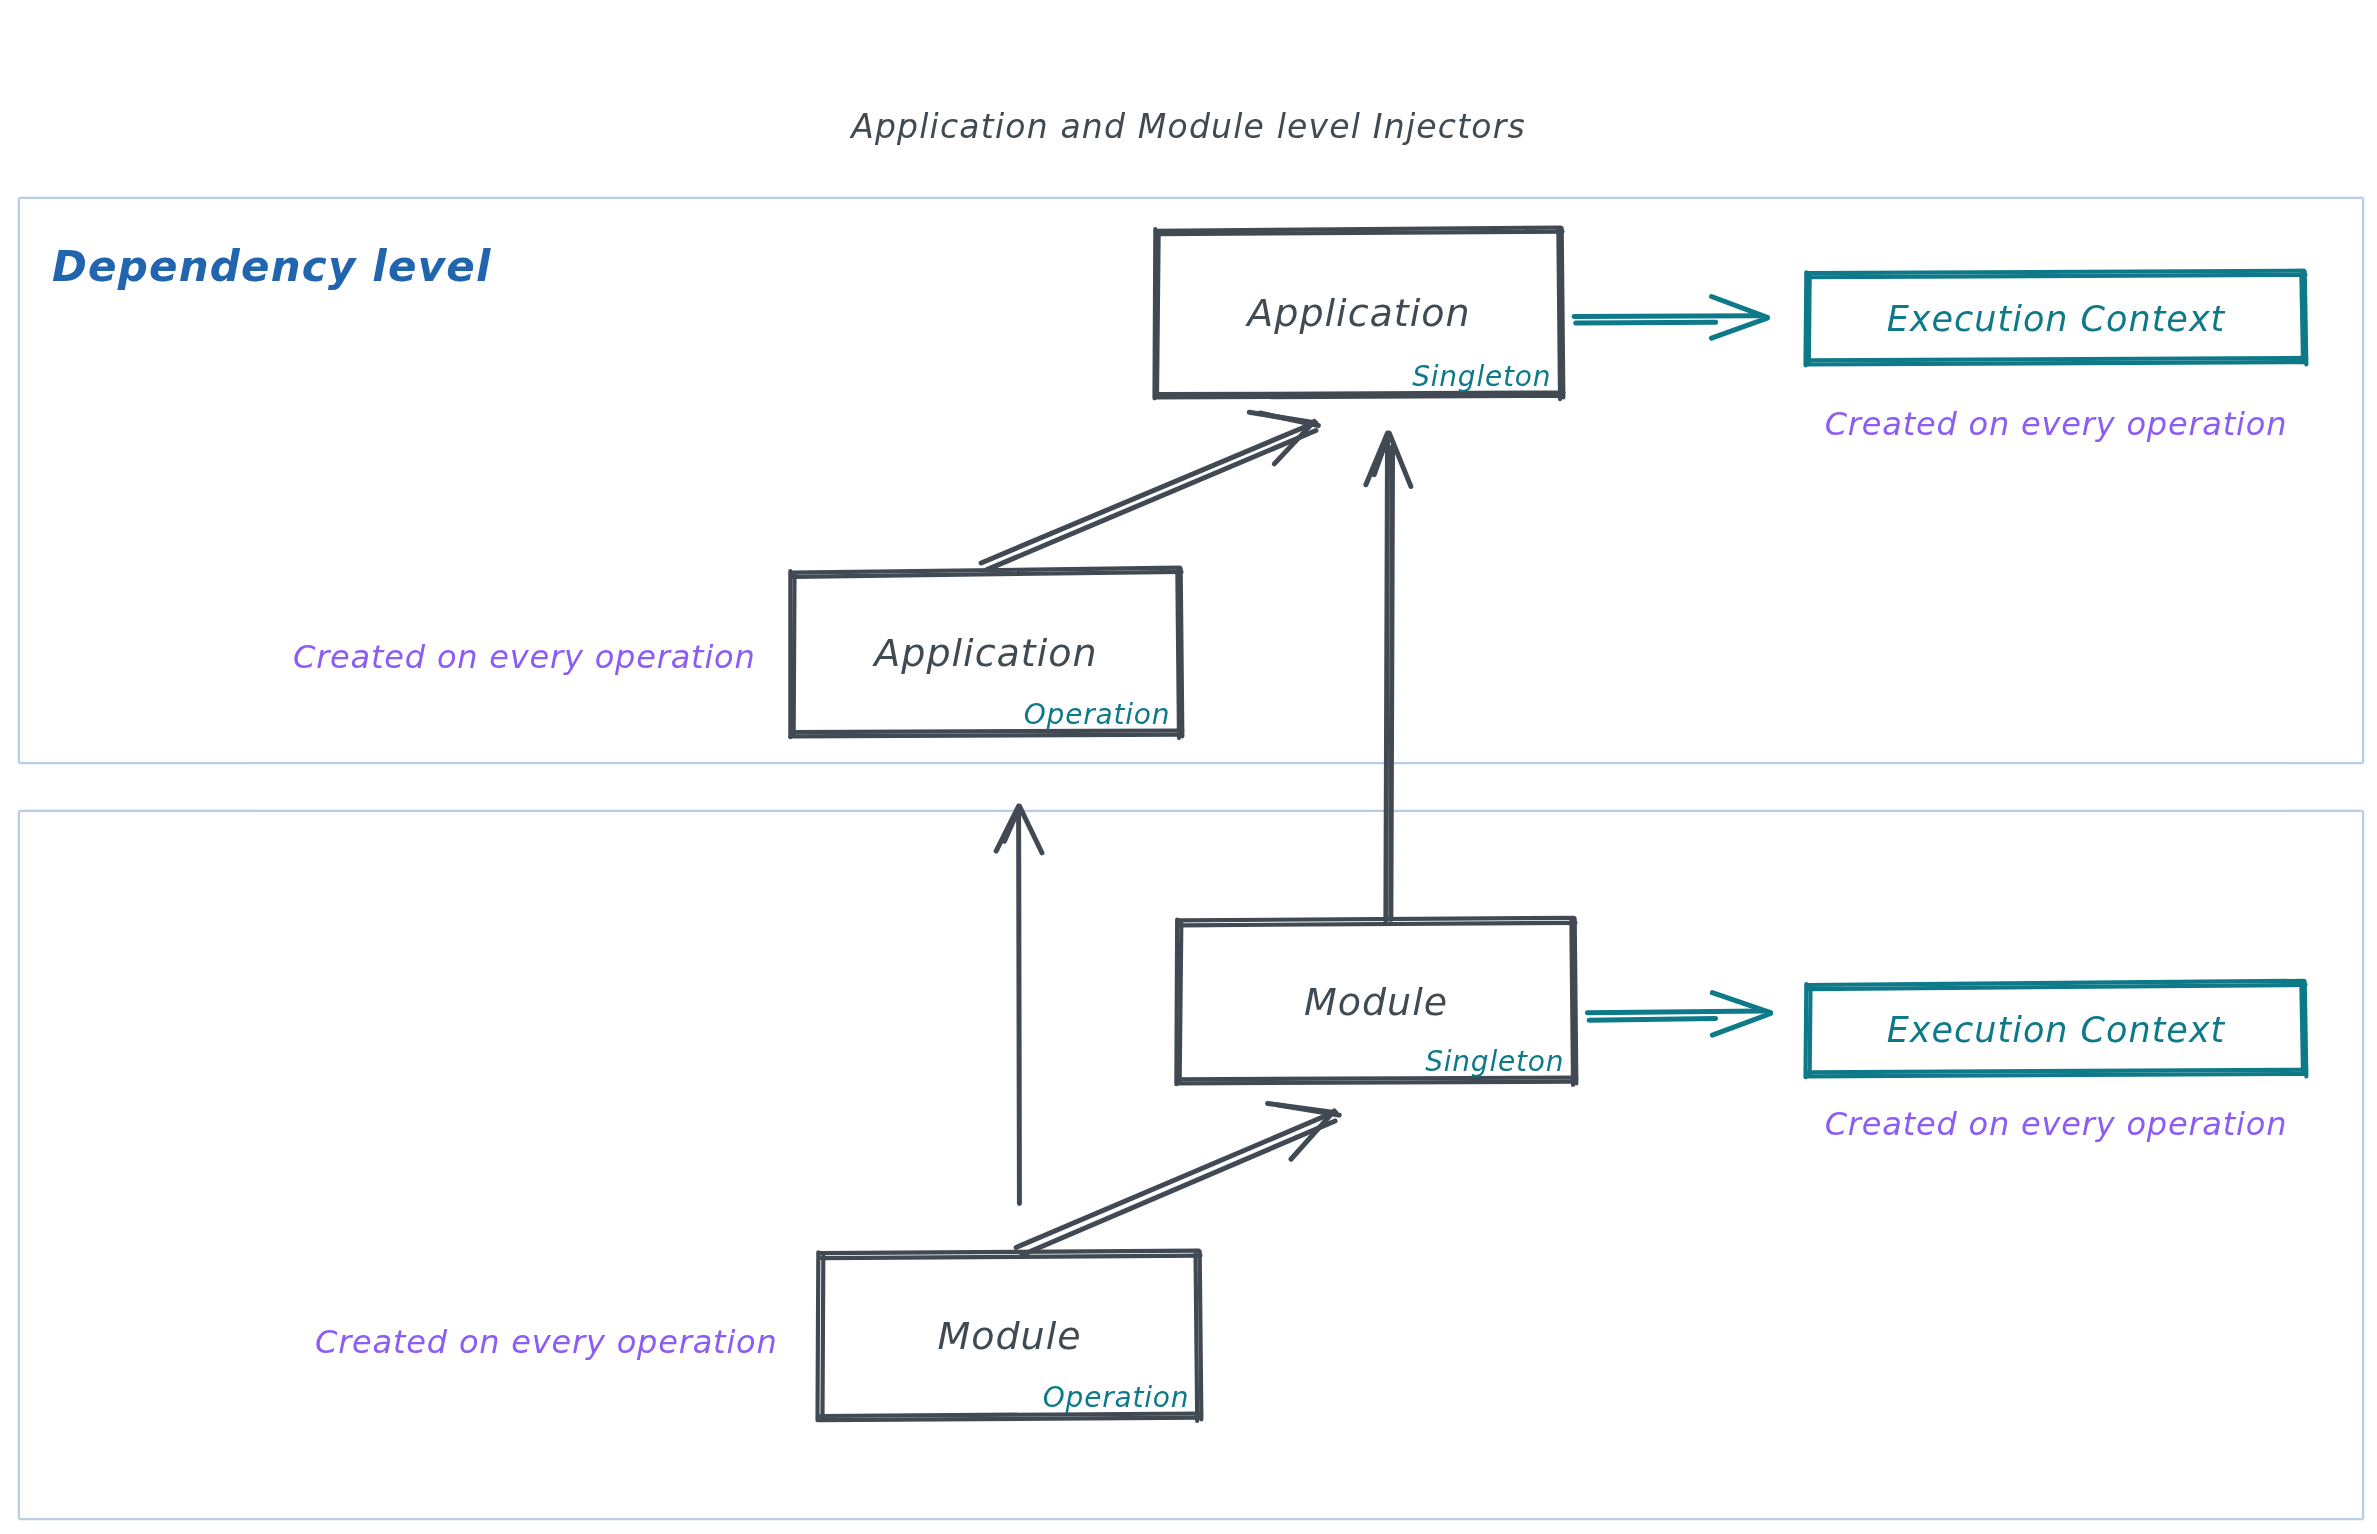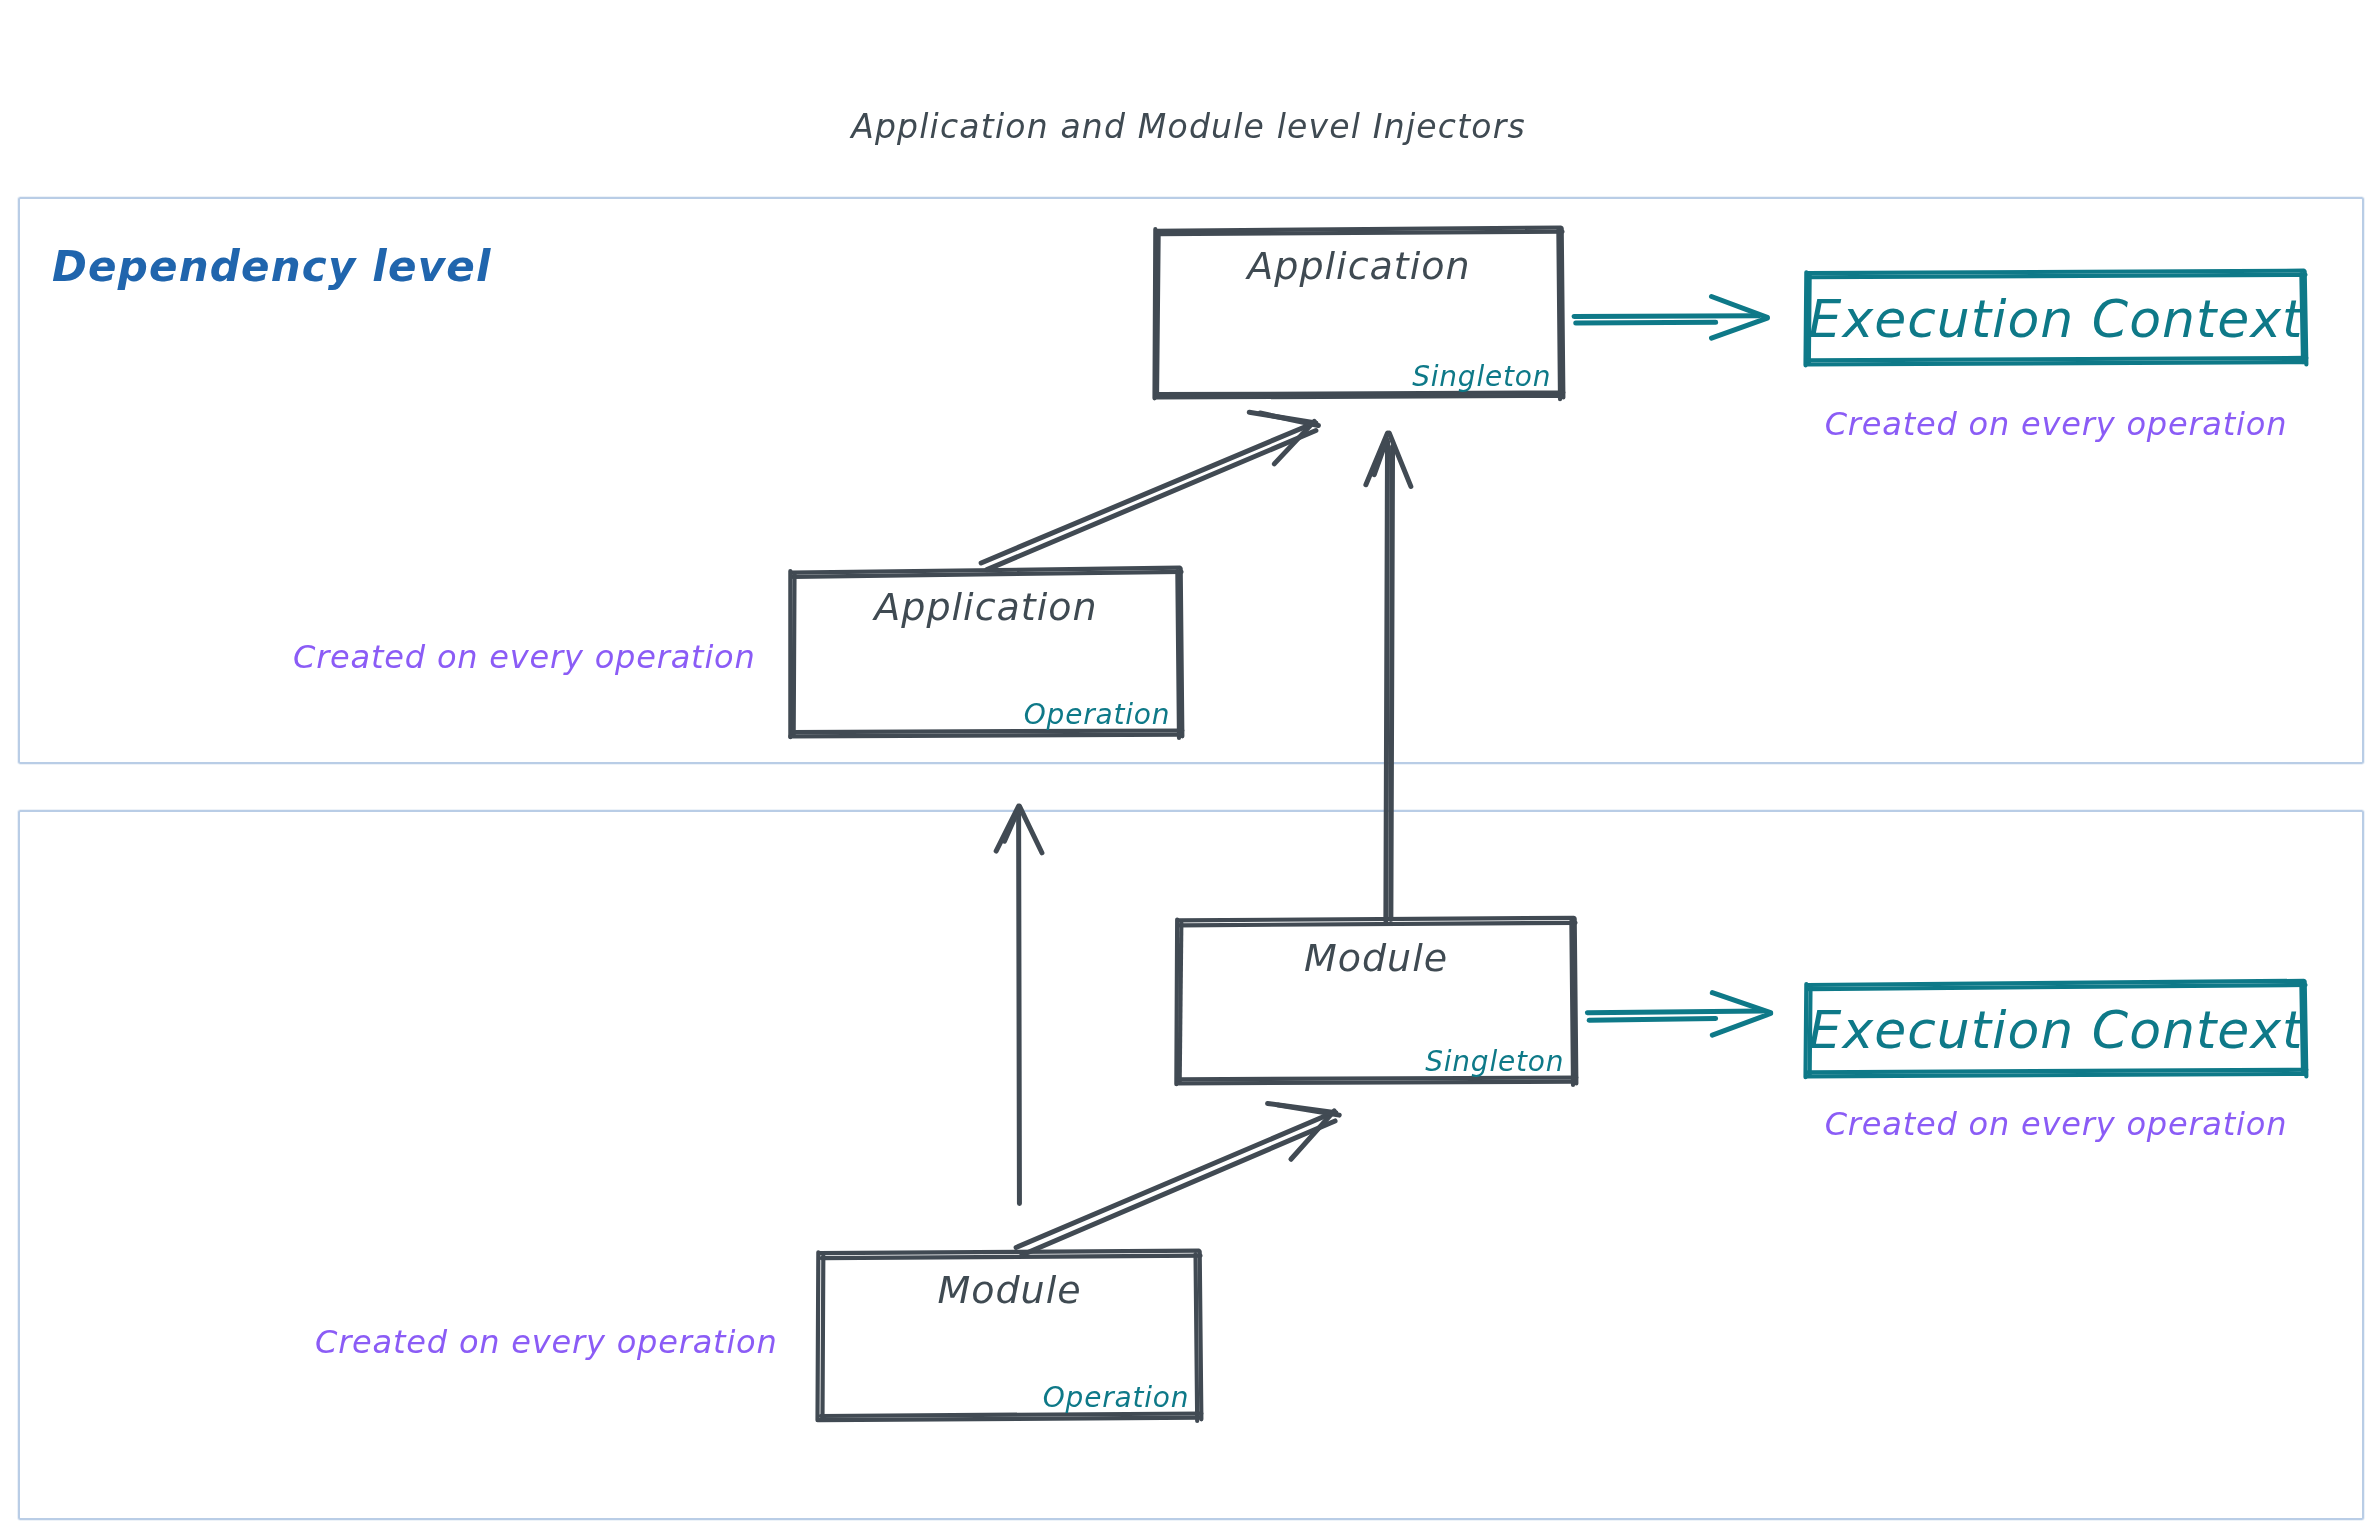--- a/index.html
+++ b/index.html
@@ -41,42 +41,42 @@
   }
 
   
   .node{
     position:absolute;
     box-sizing:border-box;
     background:#fff;
   }
   .node .sk{position:absolute;left:-8.3px;top:-8.3px;width:calc(100% + 16.7px);height:calc(100% + 16.7px);overflow:visible;}
   .node .body{
-    position:absolute;left:0;top:16px;width:100%;height:100%;
-    display:flex;flex-direction:column;align-items:center;justify-content:flex-start;
+    position:absolute;left:0;top:0;width:100%;height:100%;
+    display:flex;flex-direction:column;align-items:center;justify-content:center;
   }
   .node .main-label{
     font-size:38px;color:#3f4a52;font-style:italic;letter-spacing:1px;
     white-space:nowrap;
   }
   .node .scope-label{
     position:absolute;right:11.7px;bottom:5px;
     font-size:28px;color:#0e7988;font-style:italic;letter-spacing:0.8px;
     white-space:nowrap;
   }
 
   
   .ctx{position:absolute;box-sizing:border-box;background:#fff;}
   .ctx .sk{position:absolute;left:-8.3px;top:-8.3px;width:calc(100% + 16.7px);height:calc(100% + 16.7px);overflow:visible;}
   .ctx .body{
     position:absolute;left:0;top:0;width:100%;height:100%;
     display:flex;align-items:center;justify-content:center;
   }
   .ctx .main-label{
-    font-size:52px;color:#0e7988;font-style:italic;letter-spacing:1px;white-space:nowrap;
+    font-size:35px;color:#0e7988;font-style:italic;letter-spacing:1px;white-space:nowrap;
   }
 
   
   .caption{
     position:absolute;
     font-size:32px;color:#8b5cf6;font-style:italic;letter-spacing:0.8px;
     white-space:nowrap;
   }
   .caption.center{text-align:center;}
 

